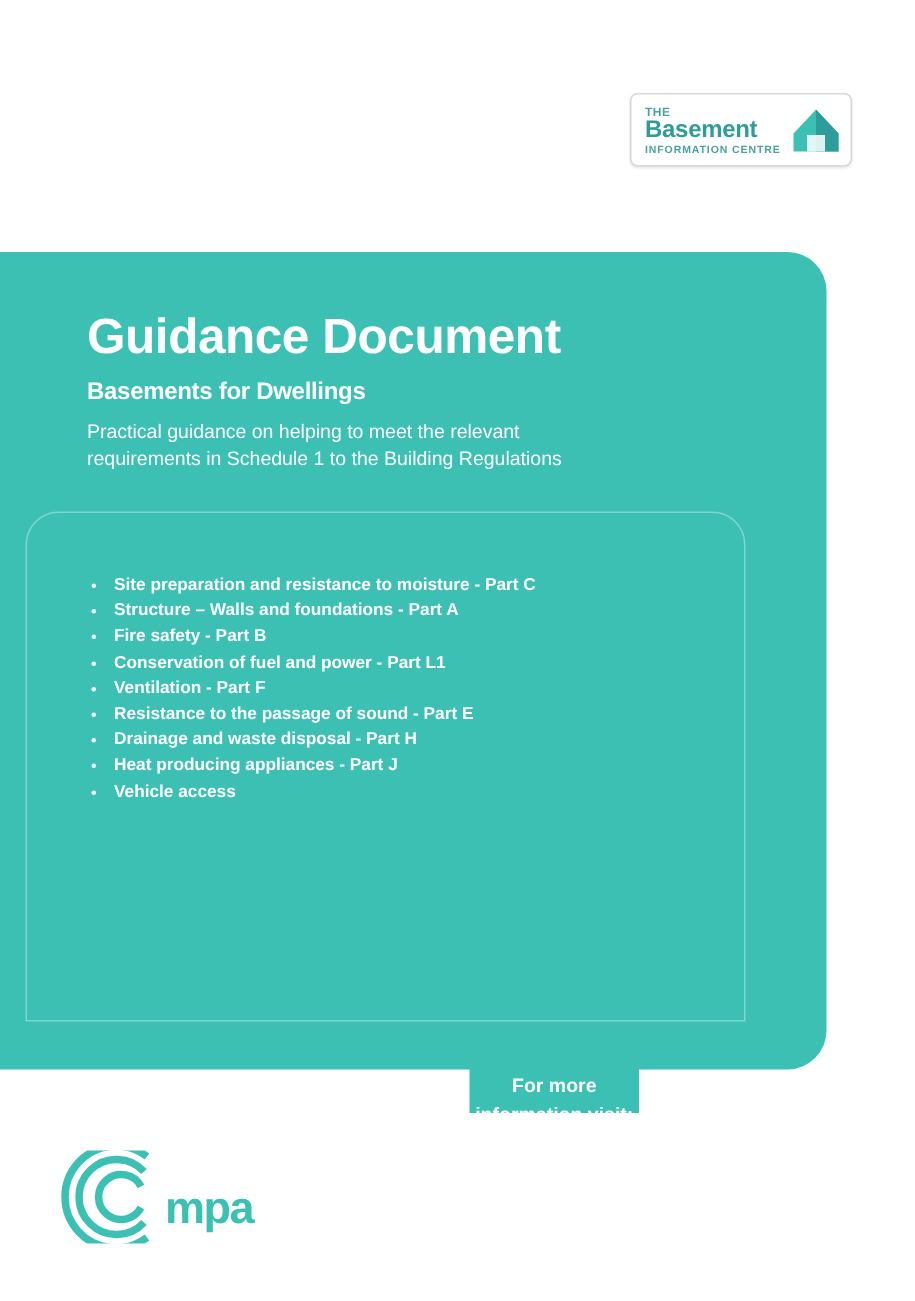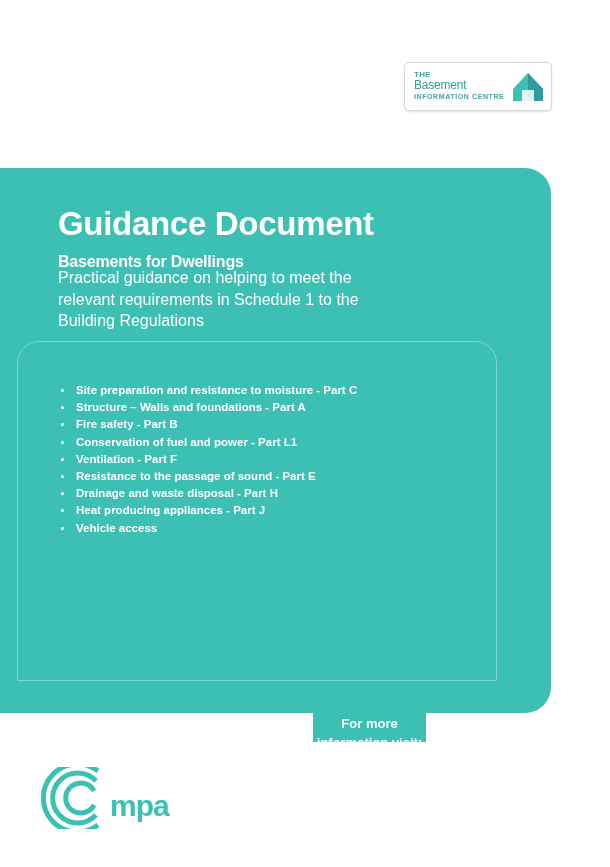--- a/index.html
+++ b/index.html
@@ -17,21 +17,21 @@
     position: relative;
     width: 610px;
     height: 867px;
     background: #ffffff;
     overflow: hidden;
   }
 
   
   .top-band {
     position: absolute;
-    left: 0; top: 0;
+    left: 16px; top: 0;
     width: 530px;
     height: 168px;
     background: #ffffff;
     border-radius: 14px;
   }
   .tbic-logo {
     position: absolute;
     left: 404px;
     top: 62px;
     width: 146px;
@@ -48,22 +48,22 @@
     top: 8px;
     line-height: 1.05;
   }
   .tbic-the {
     font-size: 8px;
     font-weight: bold;
     color: #4aa2a0;
     letter-spacing: 0.3px;
   }
   .tbic-basement {
-    font-size: 12px;
-    font-weight: normal;
+    font-size: 16px;
+    font-weight: bold;
     color: #2d9c9a;
     letter-spacing: -0.2px;
   }
   .tbic-sub {
     font-size: 7px;
     font-weight: bold;
     color: #4aa2a0;
     letter-spacing: 0.6px;
     margin-top: 1px;
   }
@@ -100,23 +100,23 @@
     left: 58px;
     top: 85px;
     font-size: 16px;
     font-weight: bold;
     color: #ffffff;
     letter-spacing: -0.2px;
   }
   .blurb {
     position: absolute;
     left: 58px;
-    top: 99px;
+    top: 111px;
     width: 330px;
-    font-size: 16px;
+    font-size: 13px;
     line-height: 1.35;
     color: #ffffff;
   }
 
   
   .list-box {
     position: absolute;
     left: 17px;
     top: 173px;
     width: 480px;

